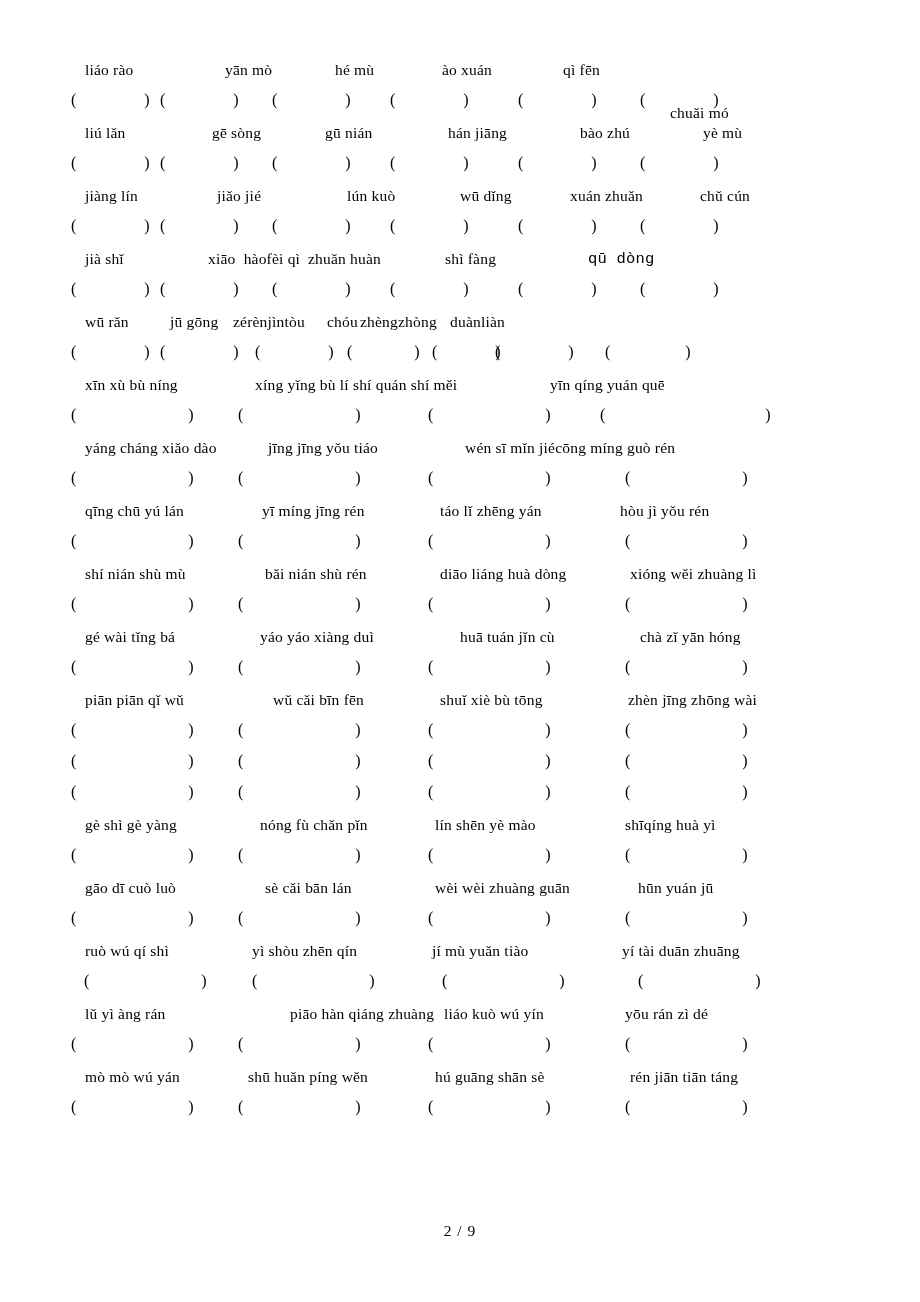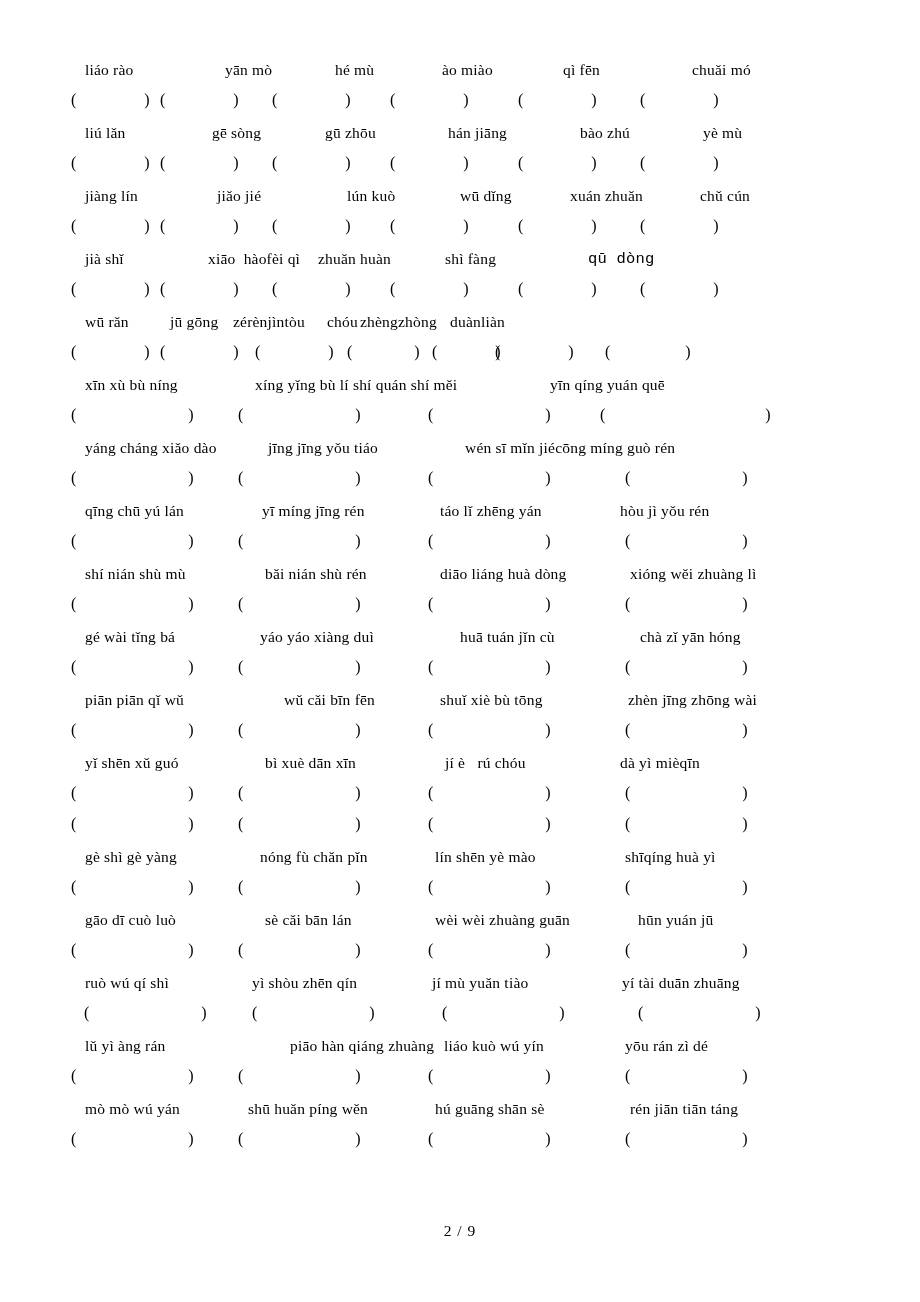--- a/index.html
+++ b/index.html
@@ -64,36 +64,36 @@
 </style>
 </head>
 <body>
 
 <div class="page">
   <div id="rows-container">
       <div class="row t">
         <span class="term" style="left: 25px;">liáo rào</span>
         <span class="term" style="left: 165px;">yān mò</span>
         <span class="term" style="left: 275px;">hé mù</span>
-        <span class="term" style="left: 382px;">ào miào</span>
+        <span class="term" style="left: 382px;">ào xuán</span>
         <span class="term" style="left: 503px;">qì fēn</span>
-        <span class="term" style="left: 632px;">chuǎi mó</span>
+        <span class="term" style="left: 610px; margin-top: 43px;">chuǎi mó</span>
       </div>
       <div class="row p">
         <span class="paren" style="left: 11px;"><span class="lp">(</span><span style="display: inline-block; width: 68px;"></span><span class="rp">)</span></span>
         <span class="paren" style="left: 100px;"><span class="lp">(</span><span style="display: inline-block; width: 68px;"></span><span class="rp">)</span></span>
         <span class="paren" style="left: 212px;"><span class="lp">(</span><span style="display: inline-block; width: 68px;"></span><span class="rp">)</span></span>
         <span class="paren" style="left: 330px;"><span class="lp">(</span><span style="display: inline-block; width: 68px;"></span><span class="rp">)</span></span>
         <span class="paren" style="left: 458px;"><span class="lp">(</span><span style="display: inline-block; width: 68px;"></span><span class="rp">)</span></span>
         <span class="paren" style="left: 580px;"><span class="lp">(</span><span style="display: inline-block; width: 68px;"></span><span class="rp">)</span></span>
       </div>
       <div class="row t">
         <span class="term" style="left: 25px;">liú lǎn</span>
         <span class="term" style="left: 152px;">gē sòng</span>
-        <span class="term" style="left: 265px;">gū zhōu</span>
+        <span class="term" style="left: 265px;">gū nián</span>
         <span class="term" style="left: 388px;">hán jiāng</span>
         <span class="term" style="left: 520px;">bào zhú</span>
         <span class="term" style="left: 643px;">yè mù</span>
       </div>
       <div class="row p">
         <span class="paren" style="left: 11px;"><span class="lp">(</span><span style="display: inline-block; width: 68px;"></span><span class="rp">)</span></span>
         <span class="paren" style="left: 100px;"><span class="lp">(</span><span style="display: inline-block; width: 68px;"></span><span class="rp">)</span></span>
         <span class="paren" style="left: 212px;"><span class="lp">(</span><span style="display: inline-block; width: 68px;"></span><span class="rp">)</span></span>
         <span class="paren" style="left: 330px;"><span class="lp">(</span><span style="display: inline-block; width: 68px;"></span><span class="rp">)</span></span>
         <span class="paren" style="left: 458px;"><span class="lp">(</span><span style="display: inline-block; width: 68px;"></span><span class="rp">)</span></span>
@@ -111,21 +111,21 @@
         <span class="paren" style="left: 11px;"><span class="lp">(</span><span style="display: inline-block; width: 68px;"></span><span class="rp">)</span></span>
         <span class="paren" style="left: 100px;"><span class="lp">(</span><span style="display: inline-block; width: 68px;"></span><span class="rp">)</span></span>
         <span class="paren" style="left: 212px;"><span class="lp">(</span><span style="display: inline-block; width: 68px;"></span><span class="rp">)</span></span>
         <span class="paren" style="left: 330px;"><span class="lp">(</span><span style="display: inline-block; width: 68px;"></span><span class="rp">)</span></span>
         <span class="paren" style="left: 458px;"><span class="lp">(</span><span style="display: inline-block; width: 68px;"></span><span class="rp">)</span></span>
         <span class="paren" style="left: 580px;"><span class="lp">(</span><span style="display: inline-block; width: 68px;"></span><span class="rp">)</span></span>
       </div>
       <div class="row t">
         <span class="term" style="left: 25px;">jià shǐ</span>
         <span class="term" style="left: 148px;">xiāo  hàofèi qì</span>
-        <span class="term" style="left: 258px;">zhuǎn huàn</span>
+        <span class="term" style="left: 248px;">zhuǎn huàn</span>
         <span class="term" style="left: 385px;">shì fàng</span>
         <span class="term" style="left: 528px; font-family: Liberation Mono, monospace;">qū dòng</span>
       </div>
       <div class="row p">
         <span class="paren" style="left: 11px;"><span class="lp">(</span><span style="display: inline-block; width: 68px;"></span><span class="rp">)</span></span>
         <span class="paren" style="left: 100px;"><span class="lp">(</span><span style="display: inline-block; width: 68px;"></span><span class="rp">)</span></span>
         <span class="paren" style="left: 212px;"><span class="lp">(</span><span style="display: inline-block; width: 68px;"></span><span class="rp">)</span></span>
         <span class="paren" style="left: 330px;"><span class="lp">(</span><span style="display: inline-block; width: 68px;"></span><span class="rp">)</span></span>
         <span class="paren" style="left: 458px;"><span class="lp">(</span><span style="display: inline-block; width: 68px;"></span><span class="rp">)</span></span>
         <span class="paren" style="left: 580px;"><span class="lp">(</span><span style="display: inline-block; width: 68px;"></span><span class="rp">)</span></span>
@@ -200,35 +200,29 @@
         <span class="term" style="left: 580px;">chà zǐ yān hóng</span>
       </div>
       <div class="row p">
         <span class="paren" style="left: 11px;"><span class="lp">(</span><span style="display: inline-block; width: 112px;"></span><span class="rp">)</span></span>
         <span class="paren" style="left: 178px;"><span class="lp">(</span><span style="display: inline-block; width: 112px;"></span><span class="rp">)</span></span>
         <span class="paren" style="left: 368px;"><span class="lp">(</span><span style="display: inline-block; width: 112px;"></span><span class="rp">)</span></span>
         <span class="paren" style="left: 565px;"><span class="lp">(</span><span style="display: inline-block; width: 112px;"></span><span class="rp">)</span></span>
       </div>
       <div class="row t">
         <span class="term" style="left: 25px;">piān piān qǐ wǔ</span>
-        <span class="term" style="left: 224px; text-align: center;">wǔ cǎi bīn fēn</span>
+        <span class="term" style="left: 213px; text-align: center;">wǔ cǎi bīn fēn</span>
         <span class="term" style="left: 380px;">shuǐ xiè bù tōng</span>
         <span class="term" style="left: 568px;">zhèn jīng zhōng wài</span>
       </div>
       <div class="row p">
         <span class="paren" style="left: 11px;"><span class="lp">(</span><span style="display: inline-block; width: 112px;"></span><span class="rp">)</span></span>
         <span class="paren" style="left: 178px;"><span class="lp">(</span><span style="display: inline-block; width: 112px;"></span><span class="rp">)</span></span>
         <span class="paren" style="left: 368px;"><span class="lp">(</span><span style="display: inline-block; width: 112px;"></span><span class="rp">)</span></span>
         <span class="paren" style="left: 565px;"><span class="lp">(</span><span style="display: inline-block; width: 112px;"></span><span class="rp">)</span></span>
-      </div>
-      <div class="row t">
-        <span class="term" style="left: 25px;">yǐ shēn xǔ guó</span>
-        <span class="term" style="left: 205px;">bì xuè dān xīn</span>
-        <span class="term" style="left: 385px;">jí è   rú chóu</span>
-        <span class="term" style="left: 560px;">dà yì mièqīn</span>
       </div>
       <div class="row p">
         <span class="paren" style="left: 11px;"><span class="lp">(</span><span style="display: inline-block; width: 112px;"></span><span class="rp">)</span></span>
         <span class="paren" style="left: 178px;"><span class="lp">(</span><span style="display: inline-block; width: 112px;"></span><span class="rp">)</span></span>
         <span class="paren" style="left: 368px;"><span class="lp">(</span><span style="display: inline-block; width: 112px;"></span><span class="rp">)</span></span>
         <span class="paren" style="left: 565px;"><span class="lp">(</span><span style="display: inline-block; width: 112px;"></span><span class="rp">)</span></span>
       </div>
       <div class="row p">
         <span class="paren" style="left: 11px;"><span class="lp">(</span><span style="display: inline-block; width: 112px;"></span><span class="rp">)</span></span>
         <span class="paren" style="left: 178px;"><span class="lp">(</span><span style="display: inline-block; width: 112px;"></span><span class="rp">)</span></span>

